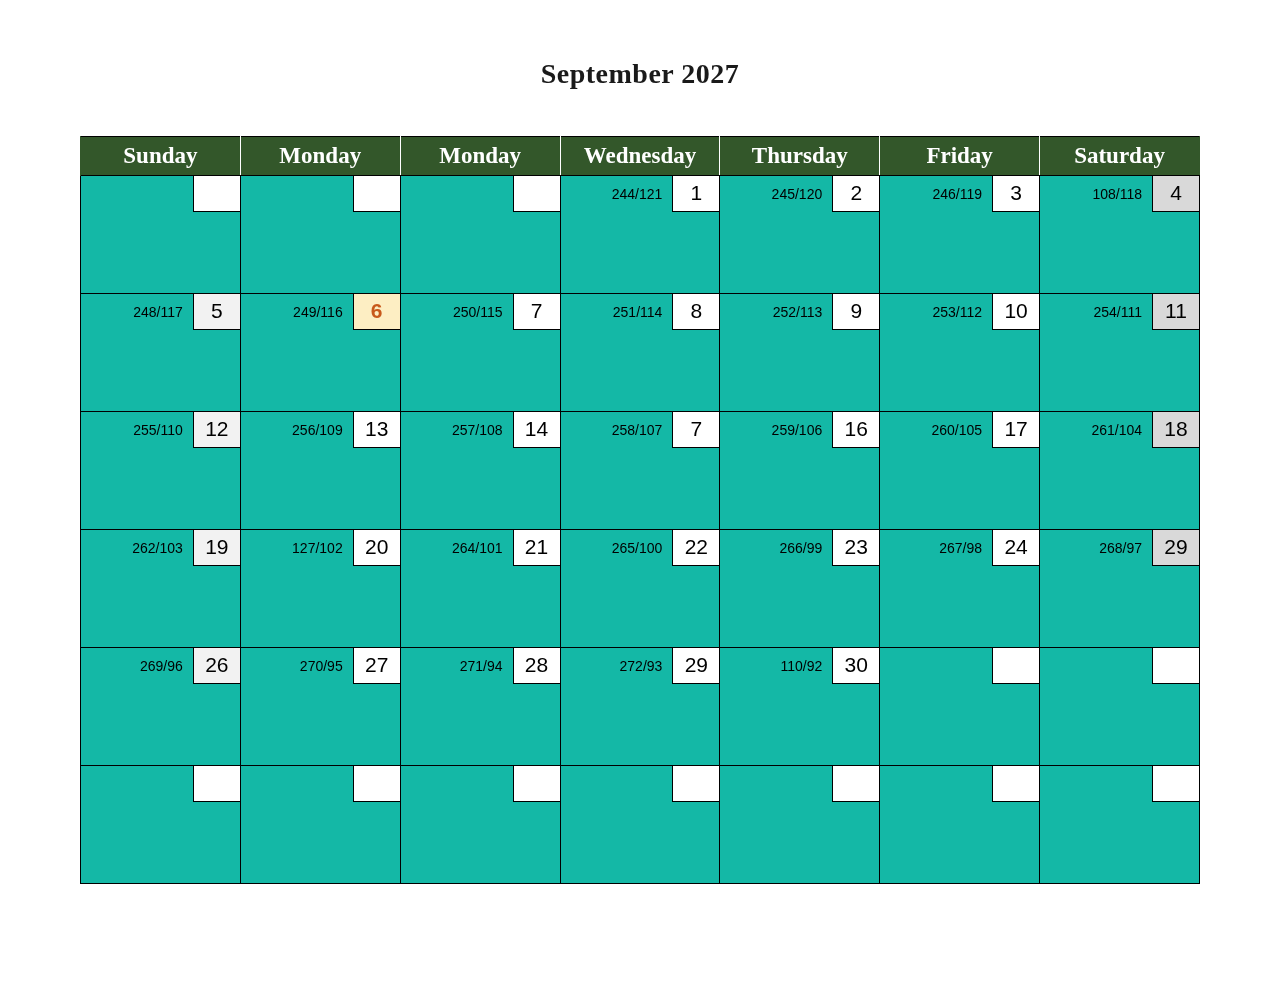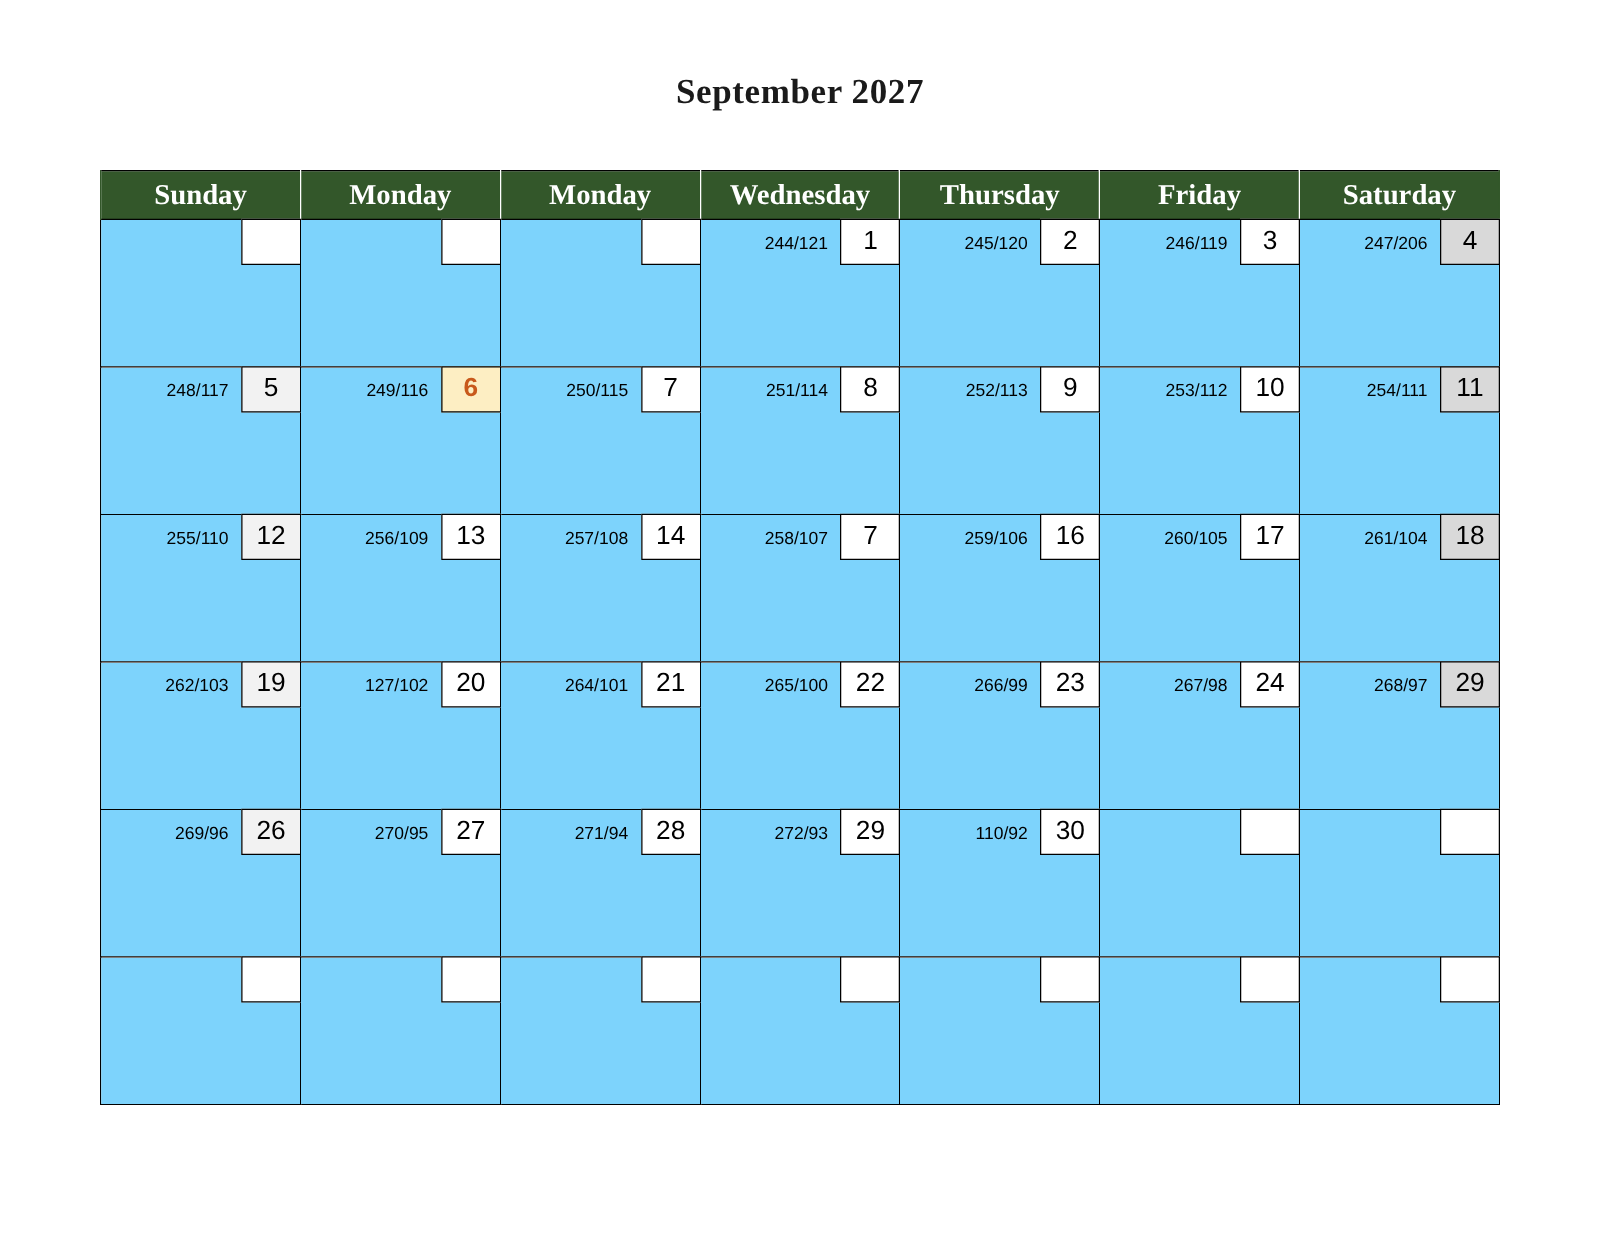--- a/index.html
+++ b/index.html
@@ -54,21 +54,21 @@
     border-left: 1px solid #33572a;
     padding: 0;
   }
   table.cal th:last-child { border-right: 1px solid #33572a; }
   table.cal td {
     border: 1px solid #000;
     vertical-align: top;
     height: 117px;
     padding: 0;
     position: relative;
-    background: #7dd3fc;
+    background: #14b8a6;
   }
   td.empty-row { height: 100px; }
   .cellhead {
     display: flex;
     align-items: stretch;
     justify-content: flex-end;
     height: 36px;
   }
   .doy {
     flex: 1 1 auto;
@@ -192,21 +192,21 @@
               </div>
             </td>
             <td>
               <div class="cellhead">
                 <div class="doy">246/119</div>
                 <div class="daynum">3</div>
               </div>
             </td>
             <td>
               <div class="cellhead">
-                <div class="doy">247/206</div>
+                <div class="doy">108/118</div>
                 <div class="daynum weekend">4</div>
               </div>
             </td>
           </tr>
           <tr>
             <td>
               <div class="cellhead">
                 <div class="doy">248/117</div>
                 <div class="daynum sunday">5</div>
               </div>

